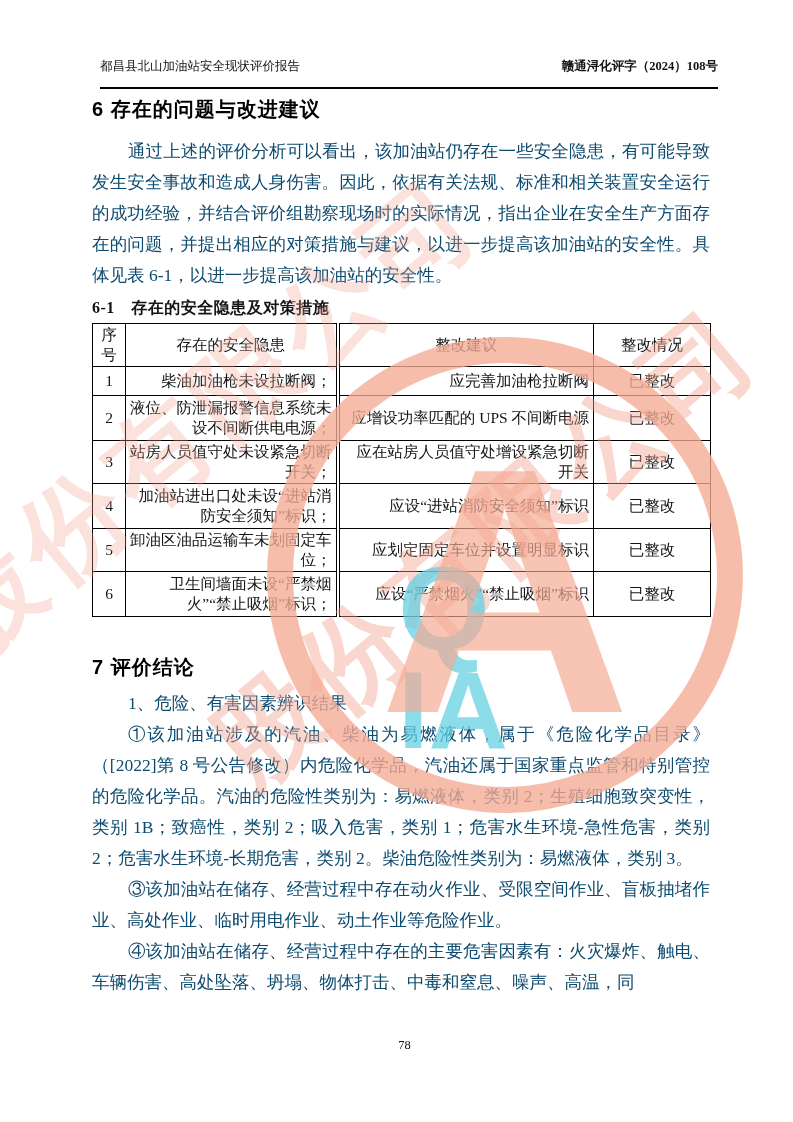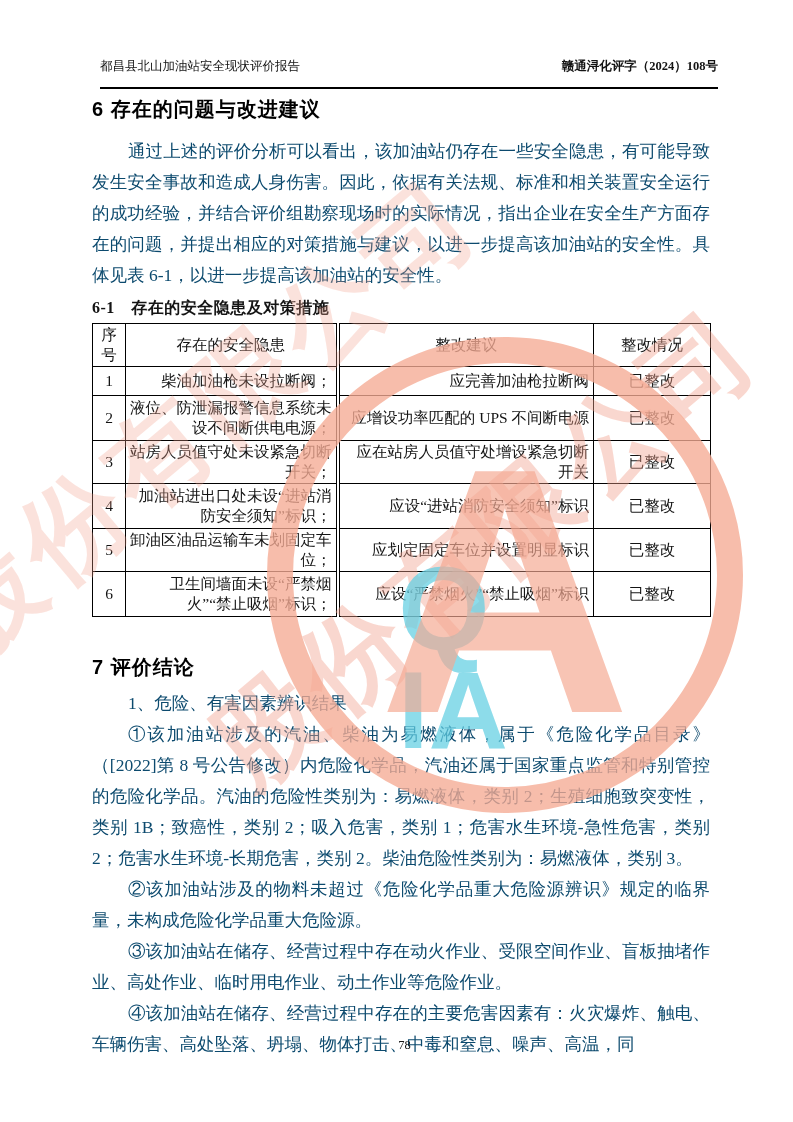--- a/index.html
+++ b/index.html
@@ -145,21 +145,20 @@
         <td class="status">已整改</td>
       </tr>
     </tbody>
       </table>
 
     <div class="sec-title" id="sec7-title">7 评价结论</div>
 
     <div id="sec7-pars">
       <p class="body-par">1、危险、有害因素辨识结果</p>
       <p class="body-par">①该加油站涉及的汽油、柴油为易燃液体，属于《危险化学品目录》（[2022]第 8 号公告修改）内危险化学品，汽油还属于国家重点监管和特别管控的危险化学品。汽油的危险性类别为：易燃液体，类别 2；生殖细胞致突变性，类别 1B；致癌性，类别 2；吸入危害，类别 1；危害水生环境-急性危害，类别 2；危害水生环境-长期危害，类别 2。柴油危险性类别为：易燃液体，类别 3。</p>
-      <p class="body-par">②该加油站涉及的物料未超过《危险化学品重大危险源辨识》规定的临界量，未构成危险化学品重大危险源。</p>
       <p class="body-par">③该加油站在储存、经营过程中存在动火作业、受限空间作业、盲板抽堵作业、高处作业、临时用电作业、动土作业等危险作业。</p>
       <p class="body-par">④该加油站在储存、经营过程中存在的主要危害因素有：火灾爆炸、触电、车辆伤害、高处坠落、坍塌、物体打击、中毒和窒息、噪声、高温，同</p>
     </div>
   </div>
 
   <div class="page-number">78</div>
 
   <div class="watermark">
     <svg width="793" height="1122" viewBox="0 0 793 1122" xmlns="http://www.w3.org/2000/svg">
       <g font-family="'Liberation Sans','DejaVu Sans',sans-serif" font-weight="bold">

